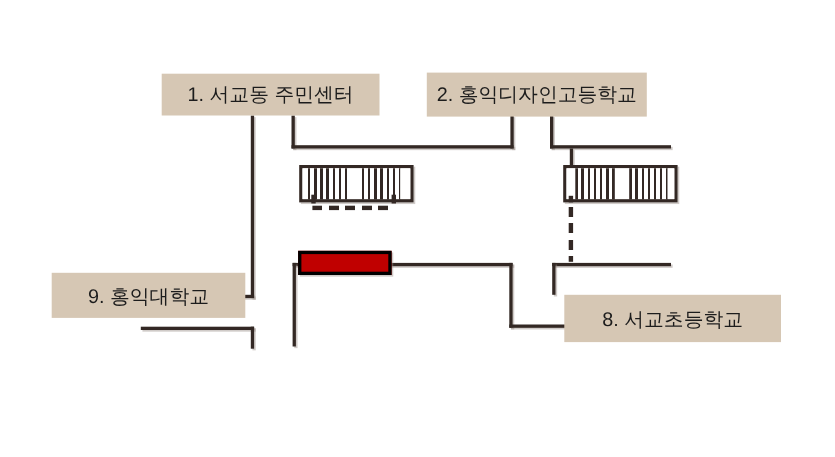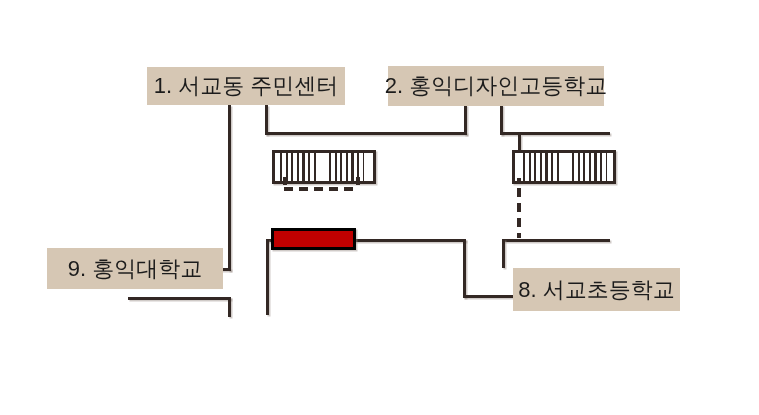--- a/index.html
+++ b/index.html
@@ -14,21 +14,21 @@
     position:relative;width:759px;height:415px;background:#ffffff;overflow:hidden;
     font-family:"Liberation Sans","DejaVu Sans",sans-serif;
   }
   .street{
     position:absolute;background:var(--street);
     box-shadow:1.5px 1.5px 0 rgba(150,140,134,.45);
   }
   .map-label{
     position:absolute;background:var(--label_bg);color:var(--text);
     display:flex;align-items:center;justify-content:center;
-    font-size:22px;letter-spacing:0;z-index:4;white-space:nowrap;
+    font-size:18px;letter-spacing:0;z-index:4;white-space:nowrap;
   }
   .subway-box{
     position:absolute;border:3px solid var(--street);background:#ffffff;
     display:flex;align-items:stretch;z-index:2;
     box-shadow:1.5px 1.5px 0 rgba(150,140,134,.45);
   }
   .subway-box .gap{background:#ffffff;}
   .subway-box .hatch{
     flex:1;
     background:repeating-linear-gradient(to right,var(--street) 0 2.2px,#ffffff 2.2px 5.6px);
@@ -89,23 +89,23 @@
     <i class="gap" style="width:6px"></i>
   </div>
   <div class="leg" style="left:517px;top:178px;width:4px;height:6px;"></div>
   <div class="dash-v" style="left:517px;top:188px;height:50px;"></div>
 
   <div class="highlight-marker" style="left:271px;top:228px;width:79px;height:16px;"></div>
 
   <div class="map-label" style="left:147px;top:67px;width:198px;height:38px;">
     <span>1. 서교동 주민센터</span>
   </div>
-  <div class="map-label" style="left:388px;top:66px;width:216px;height:40px;">
+  <div class="map-label" style="left:388px;top:66px;width:200px;height:40px;">
     <span>2. 홍익디자인고등학교</span>
   </div>
   <div class="map-label" style="left:47px;top:248px;width:176px;height:41px;">
     <span>9. 홍익대학교</span>
   </div>
-  <div class="map-label" style="left:513px;top:268px;width:167px;height:43px;">
+  <div class="map-label" style="left:513px;top:268px;width:197px;height:43px;">
     <span>8. 서교초등학교</span>
   </div>
 
 </div>
 
 </body></html>

